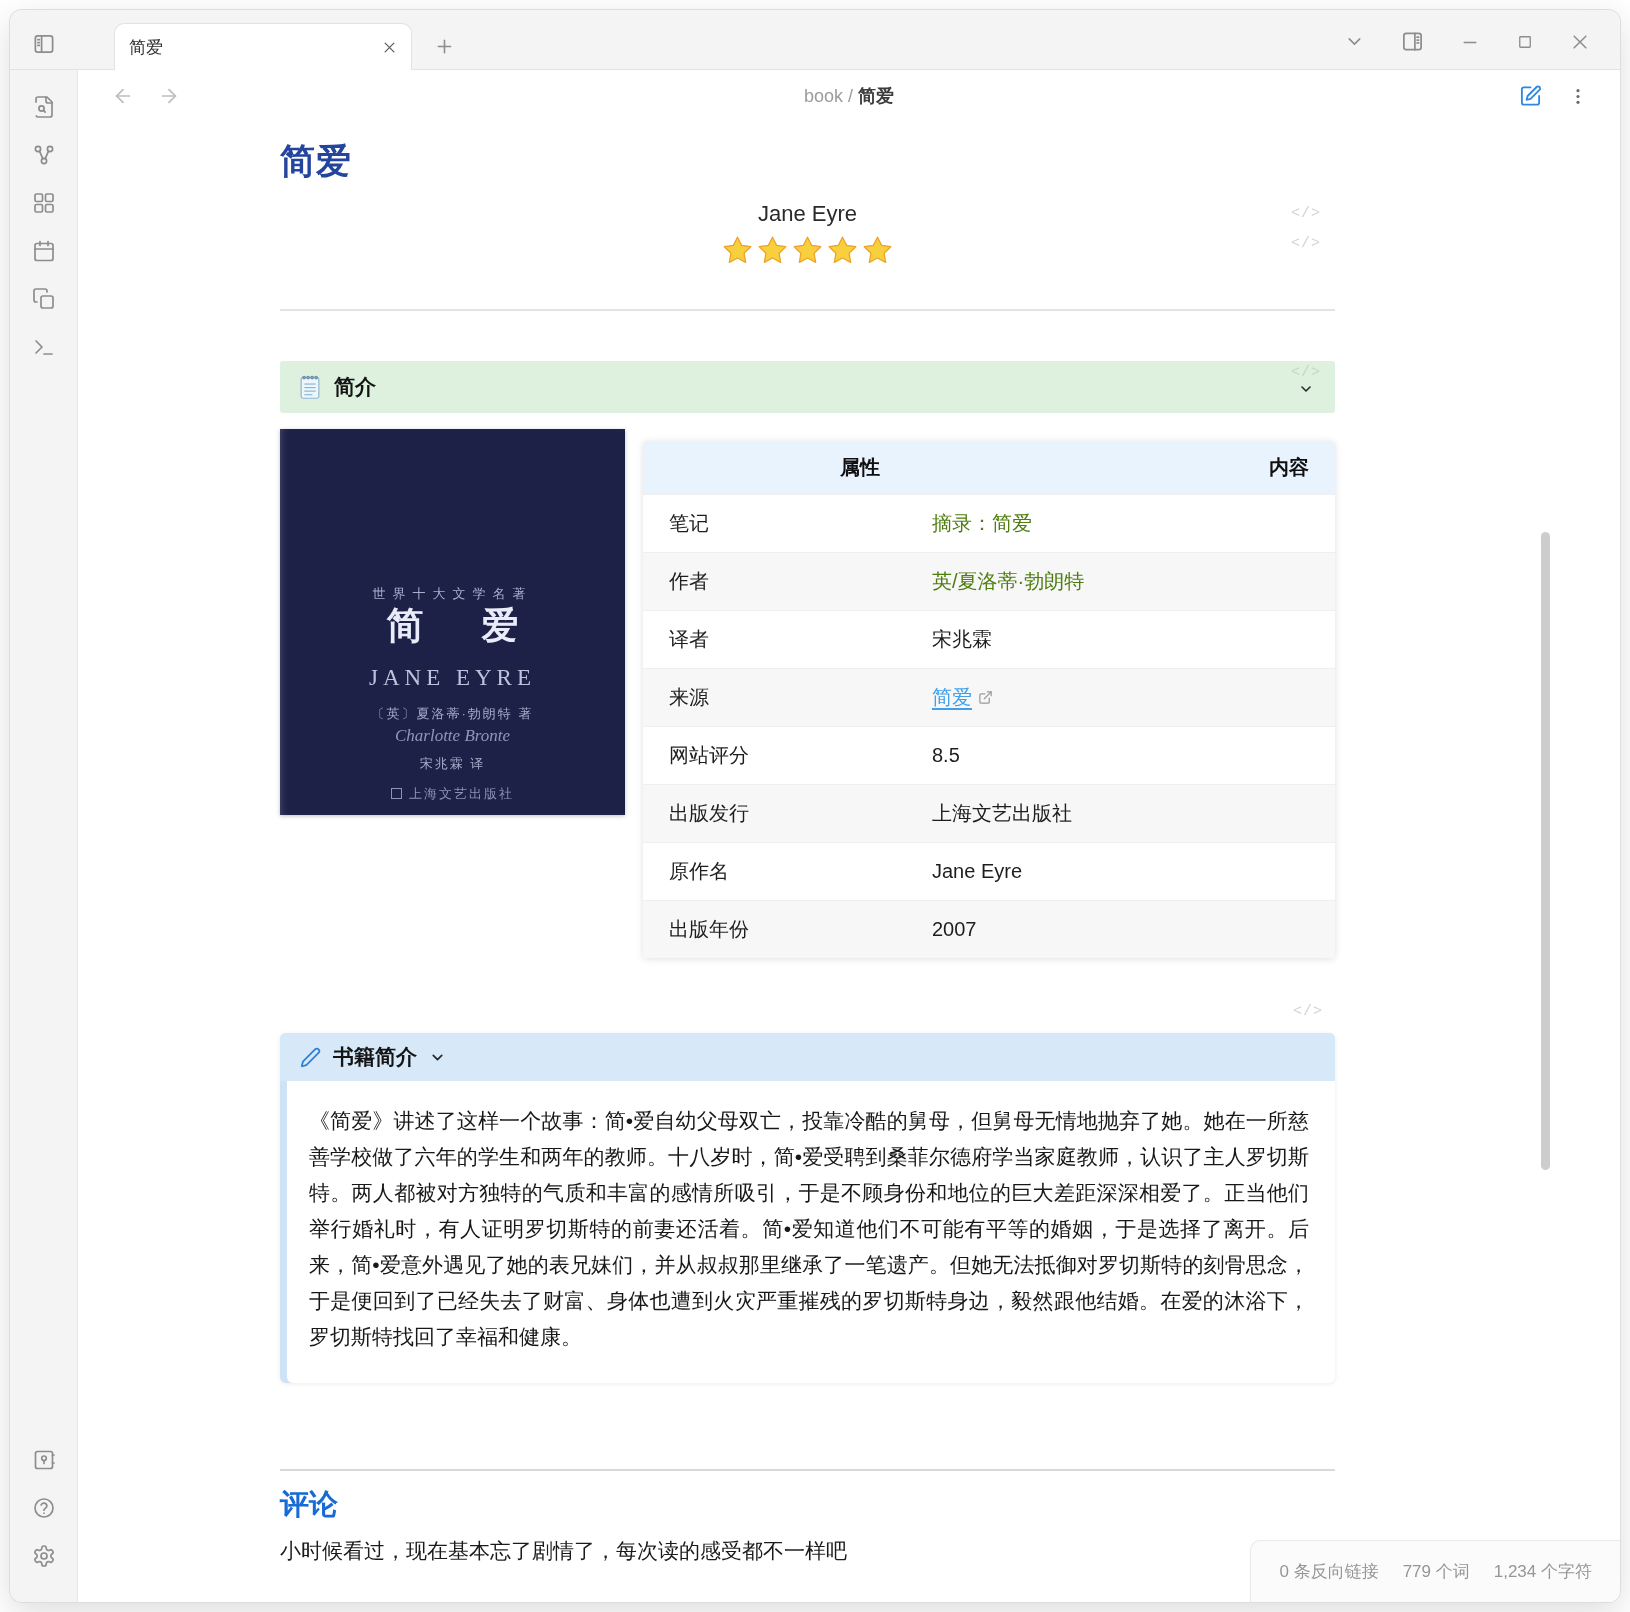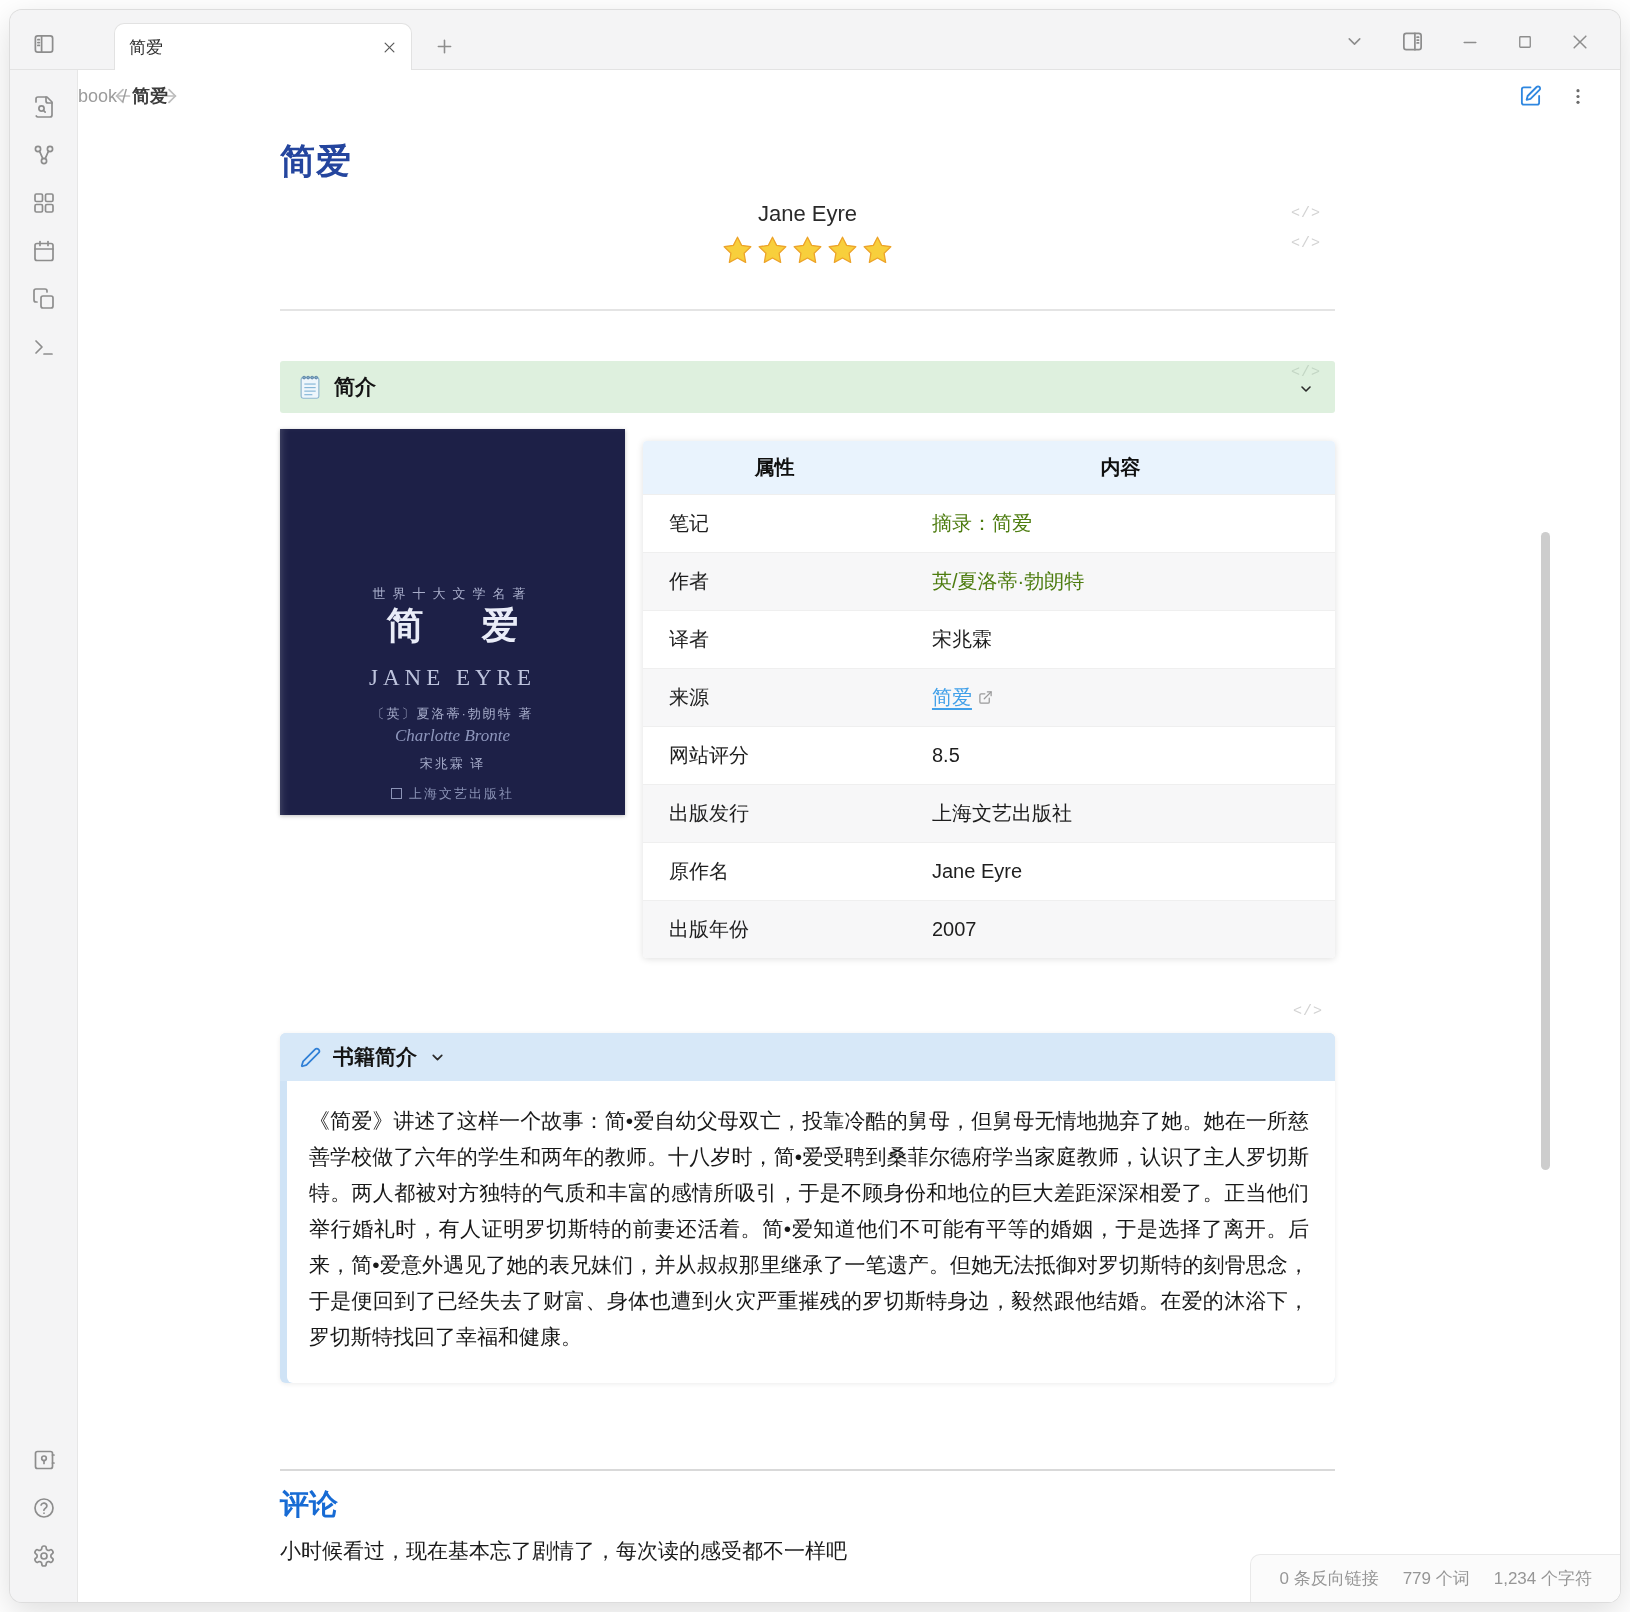--- a/index.html
+++ b/index.html
@@ -28,21 +28,21 @@
     width:68px; background:#f4f4f5; border-right:1px solid #e7e7e7;
     display:flex; flex-direction:column; align-items:center; padding:25px 0 34px 0; gap:24px; flex-shrink:0;
   }
   .ribbon .spacer{ flex:1; }
   .ric{ cursor:pointer; }
   .main{ flex:1; background:#fff; display:flex; flex-direction:column; position:relative; min-width:0;}
   
   .view-header{ height:52px; position:relative; flex-shrink:0; }
   .nav-arrows{ position:absolute; left:34px; top:50%; transform:translateY(-50%); display:flex; gap:24px;}
   .breadcrumb{ position:absolute; left:0; right:0; top:50%; transform:translateY(-50%);
-    font-size:18px; color:#9b9b9b;}
+    text-align:center; font-size:18px; color:#9b9b9b;}
   .breadcrumb .crumb-current{ color:#3c3c3c; font-weight:600;}
   .header-actions{ position:absolute; right:32px; top:50%; transform:translateY(-50%); display:flex; gap:26px; align-items:center;}
   
   .scroll{ flex:1; position:relative; overflow:hidden; background:#fff;}
   .page{ width:1055px; margin-left:202px; padding-top:16px; position:relative;}
   h1.note-title{ font-size:35px; color:#24459e; font-weight:700; letter-spacing:1px;}
   .subtitle-row{ position:relative; text-align:center; margin-top:16px; font-size:22px; color:#2a2a2a;}
   .stars-row{ position:relative; text-align:center; margin-top:4px; height:38px; display:flex; justify-content:center; gap:4px; align-items:center;}
   .code-ind{ font-size:15px; color:#d3d3d3; letter-spacing:1px; font-family:"Liberation Mono",monospace; cursor:pointer;}
   .ind-right{ position:absolute; right:14px; top:4px;}
@@ -67,41 +67,41 @@
   .cov-en{ top:236px; font-family:"Liberation Serif",serif; font-size:23px; letter-spacing:5px; color:#bdc3dd;}
   .cov-auth{ top:276px; font-size:13px; color:#a5abc9; letter-spacing:2px;}
   .cov-authen{ top:297px; font-family:"Liberation Serif",serif; font-style:italic; font-size:17px; color:#8f97bd;}
   .cov-trans{ top:326px; font-size:13px; color:#a5abc9; letter-spacing:2px;}
   .cov-pub{ bottom:12px; font-size:13px; color:#8b93b6; letter-spacing:2px;}
   .cov-pub .pub-logo{ display:inline-block; width:11px; height:11px; border:1px solid #8b93b6; vertical-align:-1px; margin-right:7px;}
   
   .infobox-wrap{ flex:1; margin-left:18px; margin-top:12px;}
   .infobox{ background:#fff; border-radius:4px; box-shadow:0 1px 7px rgba(0,0,0,.13); overflow:hidden;}
   .infobox table{ width:100%; border-collapse:collapse; font-size:20px;}
-  .infobox thead th{ background:#e9f3fd; text-align:center; padding:13px 26px; color:#101010; font-size:20px;}
+  .infobox thead th{ background:#e9f3fd; text-align:right; padding:13px 26px; color:#101010; font-size:20px;}
   .infobox th:first-child{ width:38%;}
   .infobox tbody td{ padding:15px 26px; border-top:1px solid #efefef; color:#1e1e1e;margin-top:12px;}
   .infobox tbody tr:nth-child(even){ background:#f7f7f8;}
   .link-internal{ color:#4d7c0f; text-underline-offset:4px; cursor:pointer;}
   .link-external{ color:#41a0e9; text-decoration:underline; text-underline-offset:4px; cursor:pointer;}
   .ext-ico{ display:inline-block; vertical-align:-1px; margin-left:6px;}
   
   .callout{ margin-top:75px; position:relative; background:#cfe3f6; border-radius:6px; box-shadow:0 1px 5px rgba(0,0,0,.08);}
   .callout-header{ background:#d7e8f8; border-radius:6px 6px 0 0; display:flex; align-items:center; gap:12px; padding:10px 20px; cursor:pointer;}
   .callout-title{ font-size:21px; font-weight:700; color:#141414;}
   .callout-body{ background:#fff; margin-left:7px; border-radius:0 0 6px 6px; padding:22px 26px 28px 22px;}
   .callout-body p{ font-size:21px; line-height:36px; color:#181818; text-align:justify;}
   .callout .ind-above{ position:absolute; top:-30px; right:12px;}
   
   hr.bottom-rule{ border:none; border-top:2px solid #d9d9d9; margin-top:86px;}
   h2.comments-title{ margin-top:14px; font-size:29px; color:#176bd4; font-weight:700;}
   .comment-text{ margin-top:12px; font-size:21px; color:#1b1b1b;}
   
   .status-pill{
-    position:absolute; right:0; bottom:0; height:48px; background:#fbfbfb;
+    position:absolute; right:0; bottom:0; height:62px; background:#fbfbfb;
     border:1px solid #e9e9e9; border-right:none; border-bottom:none; border-radius:10px 0 0 0;
     display:flex; align-items:center; gap:24px; padding:0 28px; z-index:5;
   }
   .status-pill span{ font-size:17px; color:#969696; white-space:nowrap;}
   
   .scrollbar-thumb{ position:absolute; right:70px; top:410px; width:9px; height:638px; background:#cdcdcd; border-radius:5px; cursor:grab;}
 </style>
 </head>
 <body>
 

